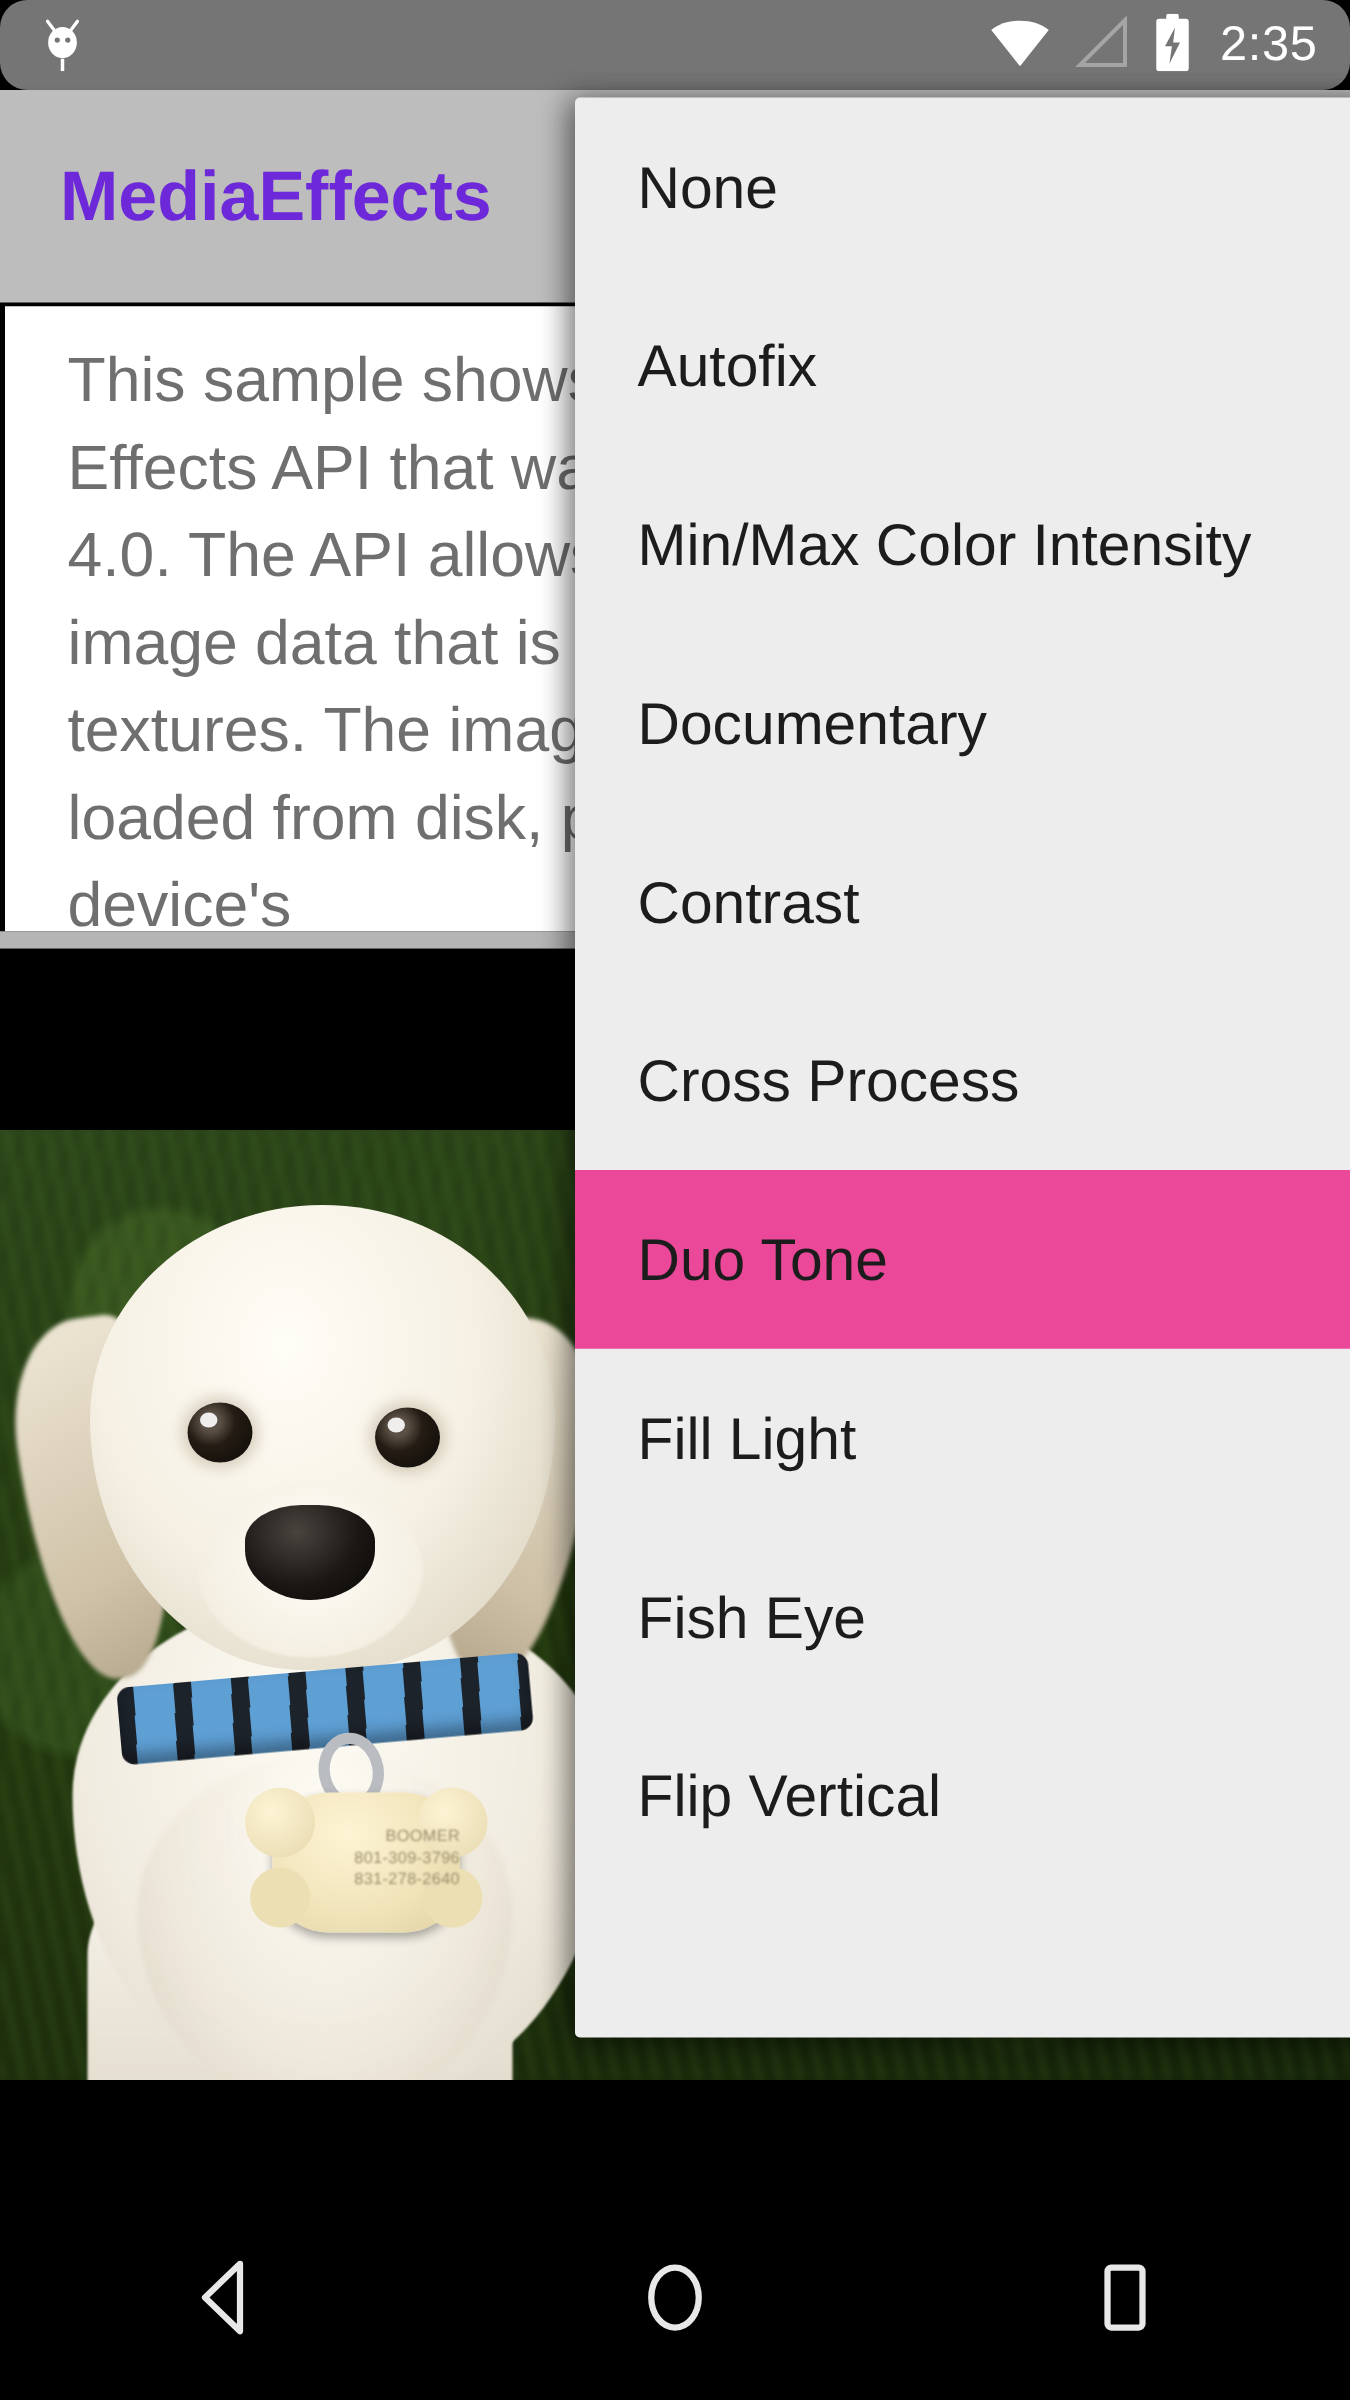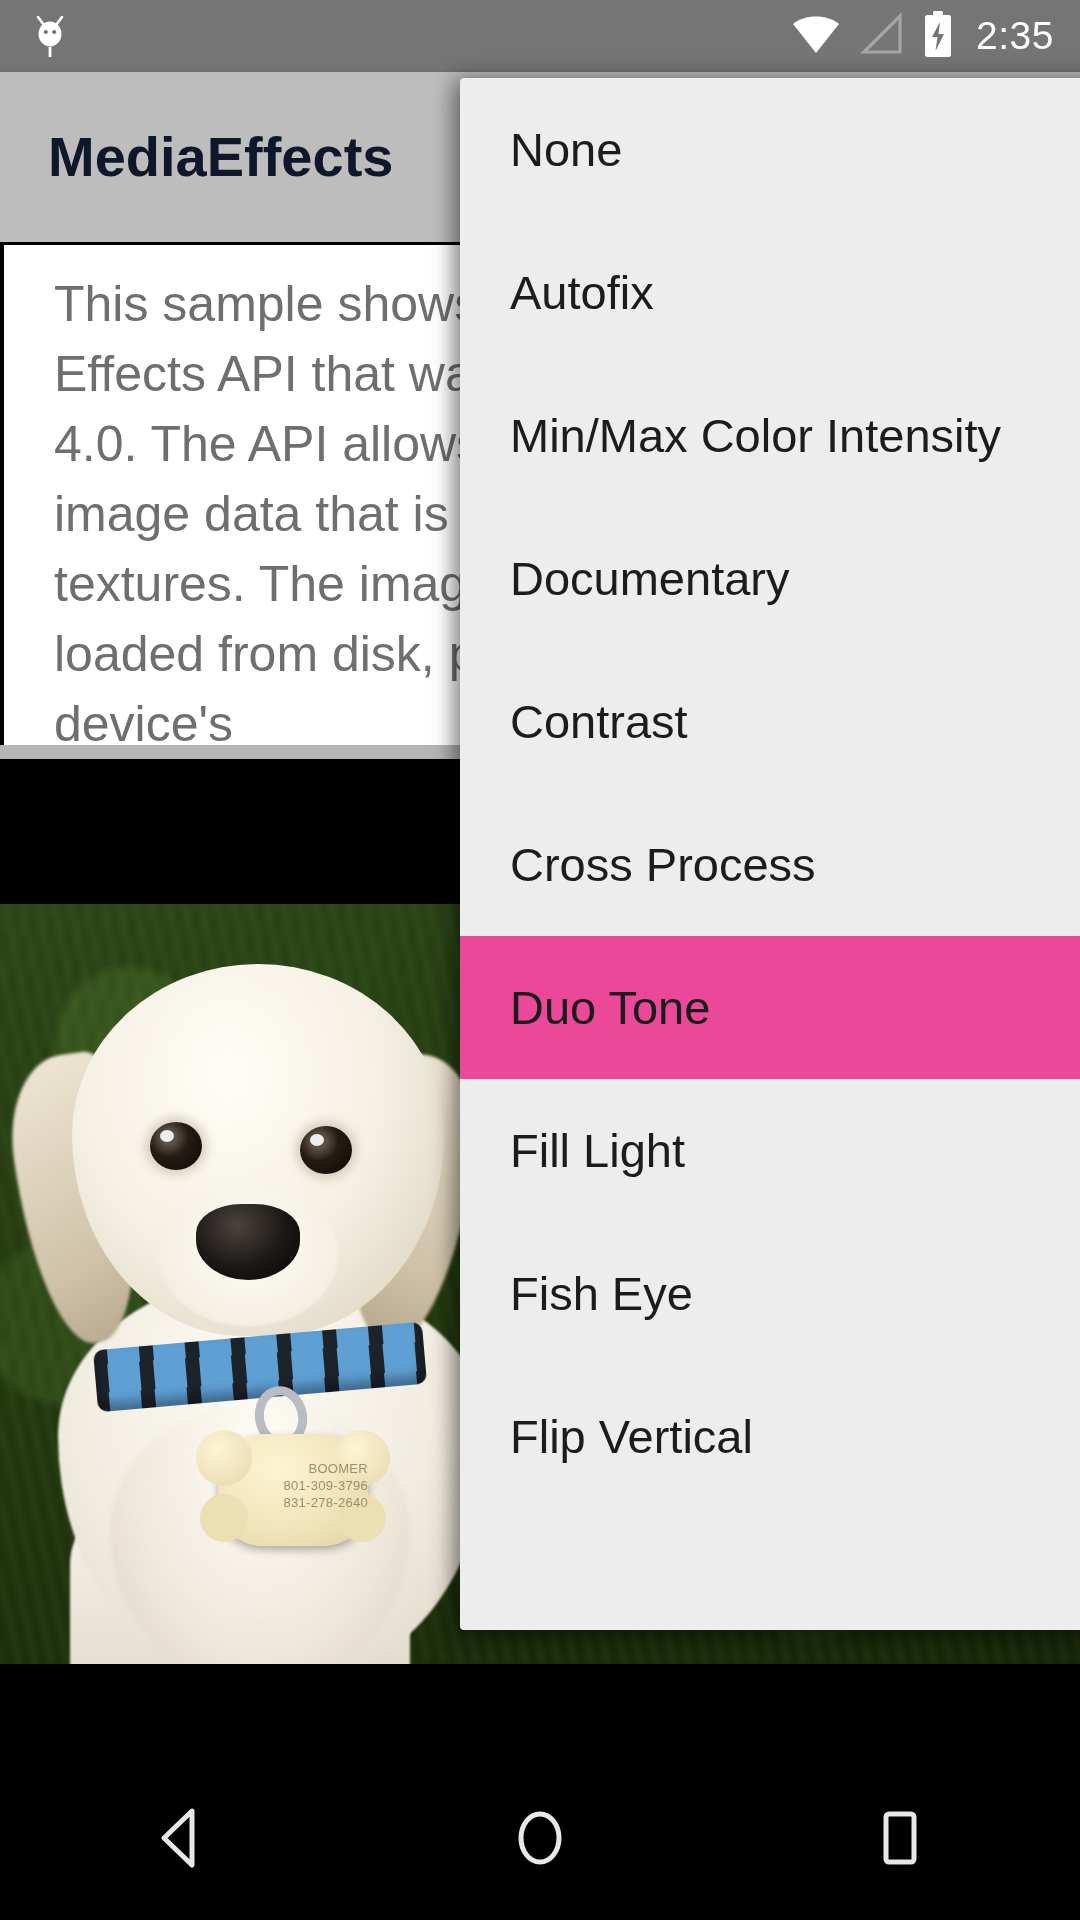--- a/index.html
+++ b/index.html
@@ -4,42 +4,42 @@
 <style>
   * { margin:0; padding:0; box-sizing:border-box; }
   html,body{ width:1080px; height:1920px; overflow:hidden; background:#000; }
   body{ font-family:"Liberation Sans", sans-serif; -webkit-font-smoothing:antialiased; }
 
   #screen{ position:relative; width:1080px; height:1920px; background:#000; overflow:hidden; }
 
   
   #status-bar{
     position:absolute; left:0; top:0; width:1080px; height:72px;
-    background:#757575; display:flex; align-items:center;
+    background:#757575; display:flex; align-items:center;border-radius:22px;
   }
   #status-left{ display:flex; align-items:center; padding-left:30px; }
   #status-right{
     position:absolute; right:26px; top:0; height:72px;
     display:flex; align-items:center; gap:18px;
   }
   .sb-icon{ display:block; }
   #clock{
     color:#ffffff; font-size:39px; font-weight:400; letter-spacing:0.5px;
     line-height:72px; padding-left:4px;
   }
 
   
   #action-bar{
     position:absolute; left:0; top:72px; width:1080px; height:170px;
     background:#bdbdbd;
     box-shadow:0 3px 6px rgba(0,0,0,.30);
   }
   #app-title{
     position:absolute; left:48px; top:0; height:170px; line-height:170px;
-    font-size:56px; font-weight:700; color:#0f172a; white-space:nowrap;
+    font-size:56px; font-weight:700; color:#6d28d9; white-space:nowrap;
   }
 
   
   #desc-card{
     position:absolute; left:4px; top:245px; width:1072px; height:500px;
     background:#ffffff; overflow:hidden;
     box-shadow:0 2px 5px rgba(0,0,0,.22);
   }
   #desc-text{
     position:absolute; left:50px; top:24px; width:1000px;

